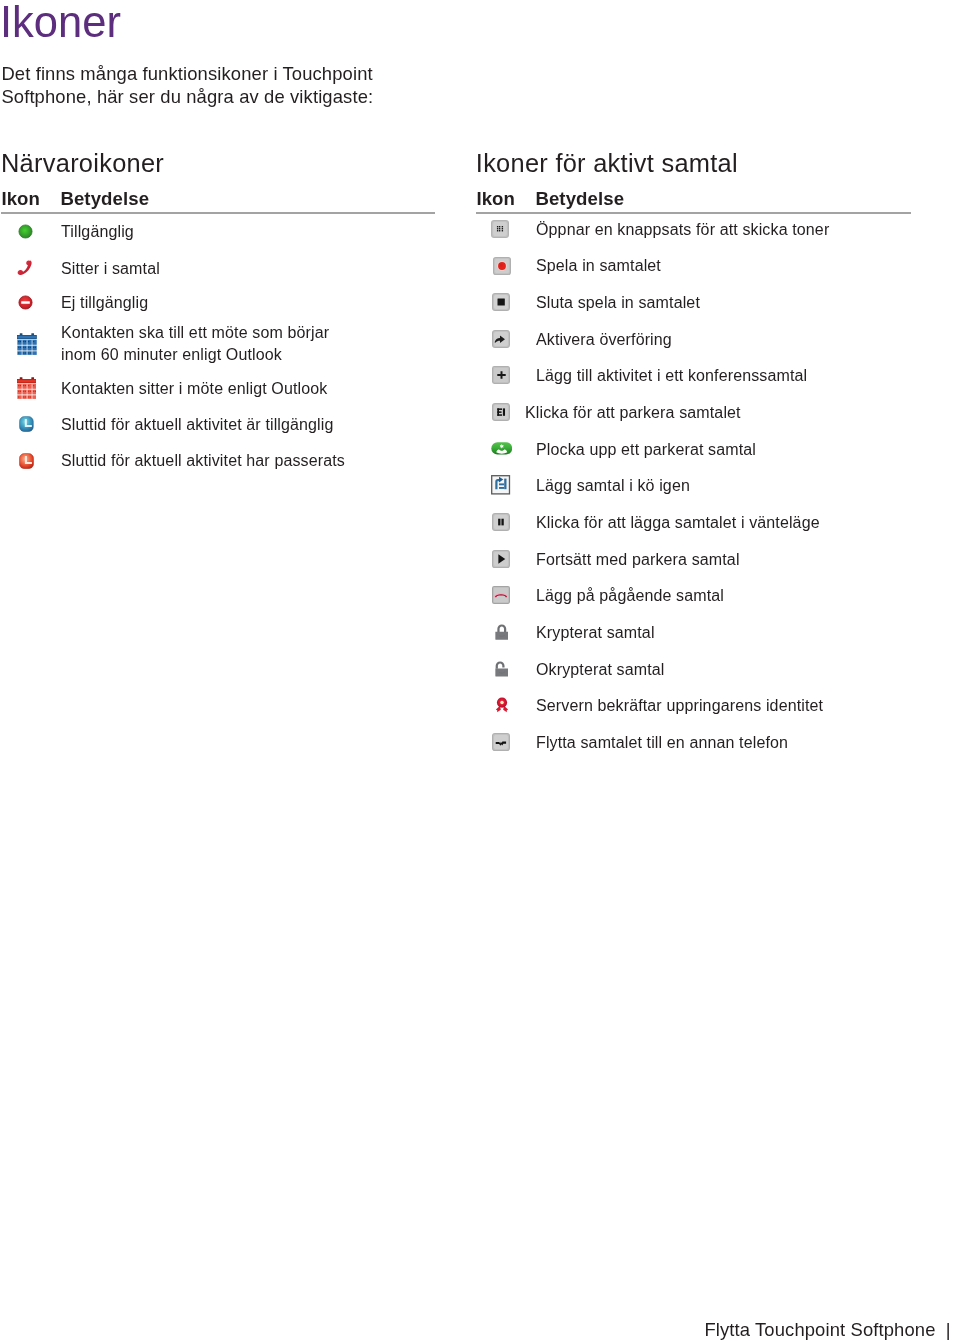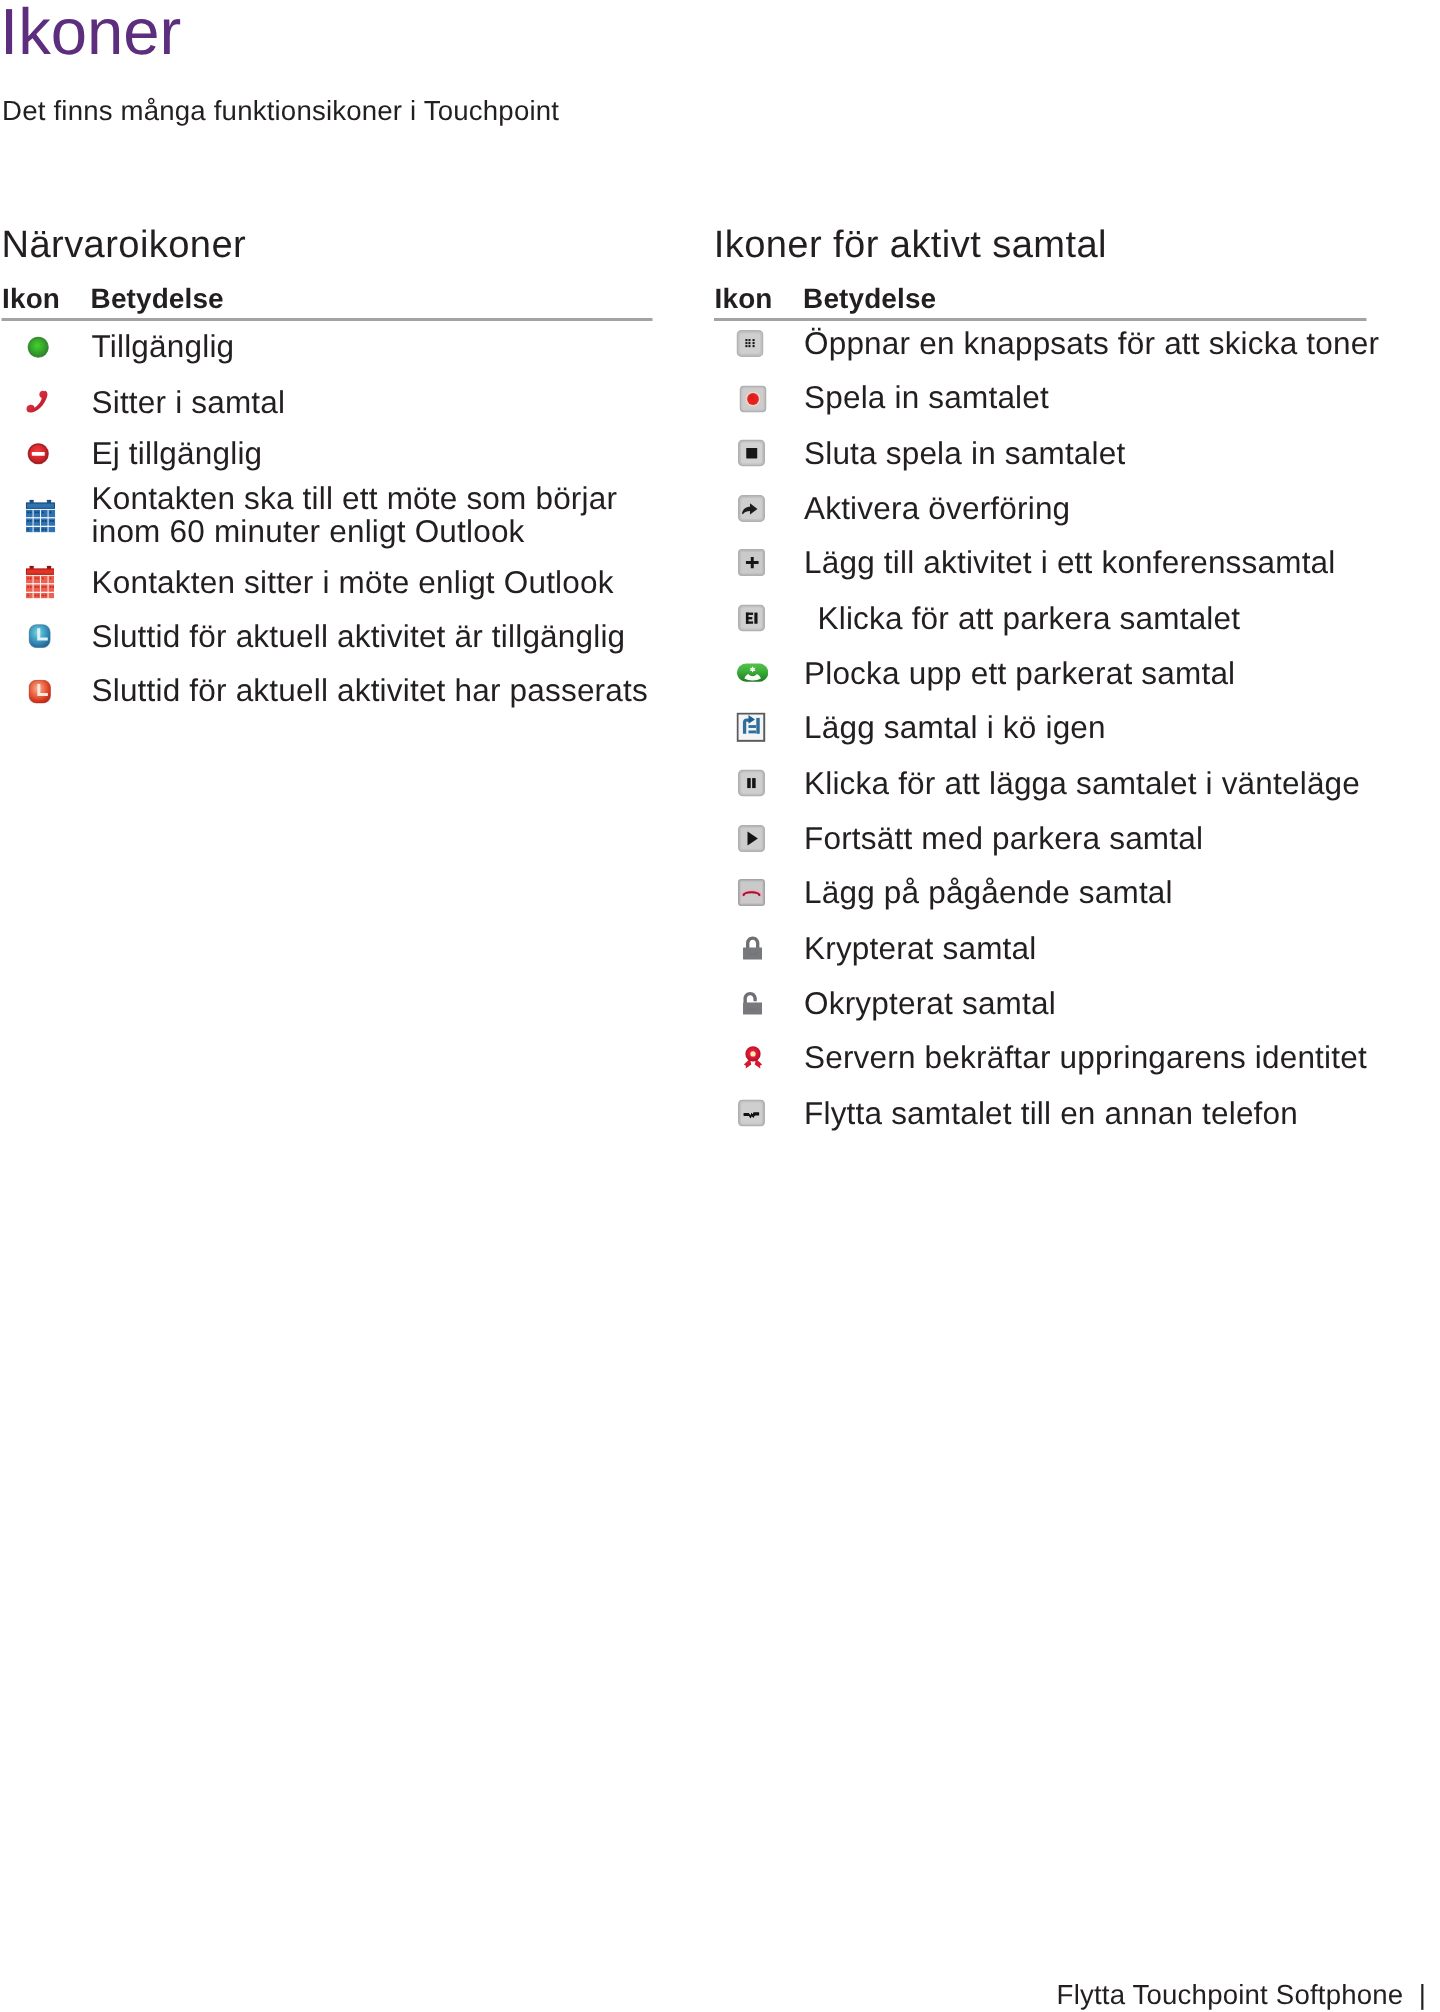--- a/index.html
+++ b/index.html
@@ -15,33 +15,34 @@
   .sec{position:absolute;}
   .sec-heading{position:absolute;font-size:25.4px;letter-spacing:0.28px;font-weight:400;color:#231f20;margin:0;line-height:30px;white-space:nowrap;}
   .thead{position:absolute;font-size:18.6px;letter-spacing:0.1px;font-weight:700;color:#231f20;line-height:22px;}
   .thead span{position:absolute;white-space:nowrap;}
   .rule{position:absolute;height:2px;background:#a3a3a3;}
 
   .rows{position:absolute;left:0;top:0;width:100%;}
   .row{position:absolute;left:0;}
   .cell-icon{position:absolute;display:block;line-height:0;}
   .cell-icon svg{display:block;}
-  .cell-text{position:absolute;font-size:21px;letter-spacing:0.13px;line-height:21.5px;color:#231f20;white-space:pre;}
+  .cell-text{position:absolute;font-size:16px;letter-spacing:0.13px;line-height:21.5px;color:#231f20;white-space:pre;}
 
   .footer{position:absolute;font-size:18.4px;letter-spacing:0.13px;line-height:21.5px;color:#231f20;white-space:nowrap;}
 </style>
 </head>
 <body>
 
 <div class="page">
 
   <div class="title">Ikoner</div>
 
   <div class="intro">
     <div>Det finns många funktionsikoner i Touchpoint</div>
+    <div>Softphone, här ser du några av de viktigaste:</div>
   </div>
 
   <div class="sec" id="sec-left" style="left:0px;top:0px;width:440px;height:500px;">
     <div class="sec-heading" style="left:1.0px;top:147.8px;">Närvaroikoner</div>
     <div class="thead">
       <span style="left:1.4px;top:187.5px;">Ikon</span>
       <span style="left:60.4px;top:187.5px;">Betydelse</span>
     </div>
     <div class="rule" style="left:1px;top:212.2px;width:434px;"></div>
     <div class="rows" id="left-rows">
@@ -302,21 +303,21 @@
  <rect x="1.9" y="1.9" width="13.2" height="13.2" rx="1.8" fill="#cfcfcf"></rect>
  <g fill="#141414">
   <rect x="5.0" y="5.1" width="1.6" height="7.0"></rect>
   <rect x="5.0" y="5.1" width="4.5" height="1.45"></rect>
   <rect x="5.0" y="7.9" width="4.0" height="1.45"></rect>
   <rect x="5.0" y="10.65" width="4.5" height="1.45"></rect>
   <rect x="10.3" y="5.1" width="2.0" height="7.0"></rect>
  </g>
 </svg>
           </span>
-          <div class="cell-text" style="left: 70px; top: 401.9px; text-align: right;">Klicka för att parkera samtalet</div>
+          <div class="cell-text" style="left: 50px; top: 401.9px; text-align: right;">Klicka för att parkera samtalet</div>
         </div>
         <div class="row" style="top: 0px;">
           <span class="cell-icon" style="left: 15.5px; top: 442.3px;">
             <svg width="21.5" height="12.8" viewBox="0 0 21.5 12.8">
  <defs>
                 <linearGradient id="gPick" x1="0" y1="0" x2="0" y2="1">
   <stop offset="0%" stop-color="#55c24d"></stop>
                   <stop offset="42%" stop-color="#3cb03a"></stop>
   <stop offset="100%" stop-color="#1c7a22"></stop>
                 </linearGradient>

